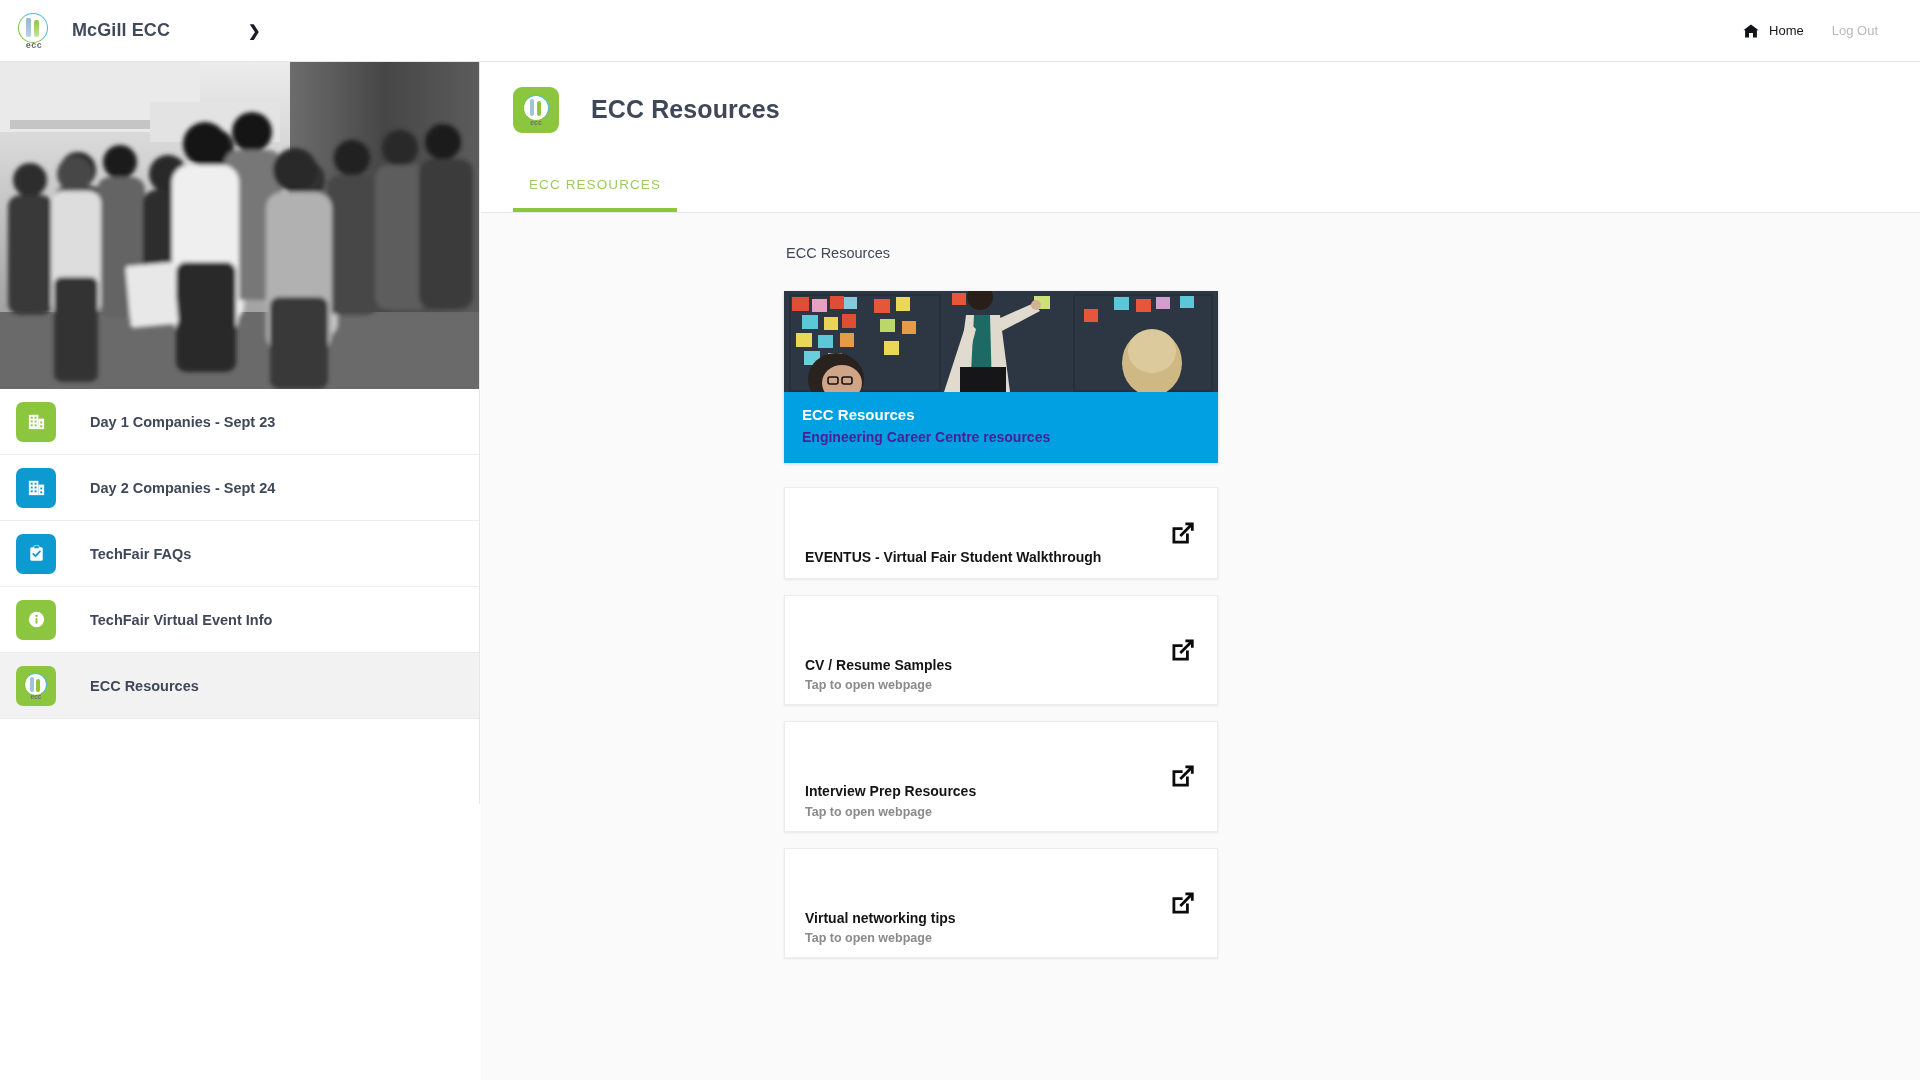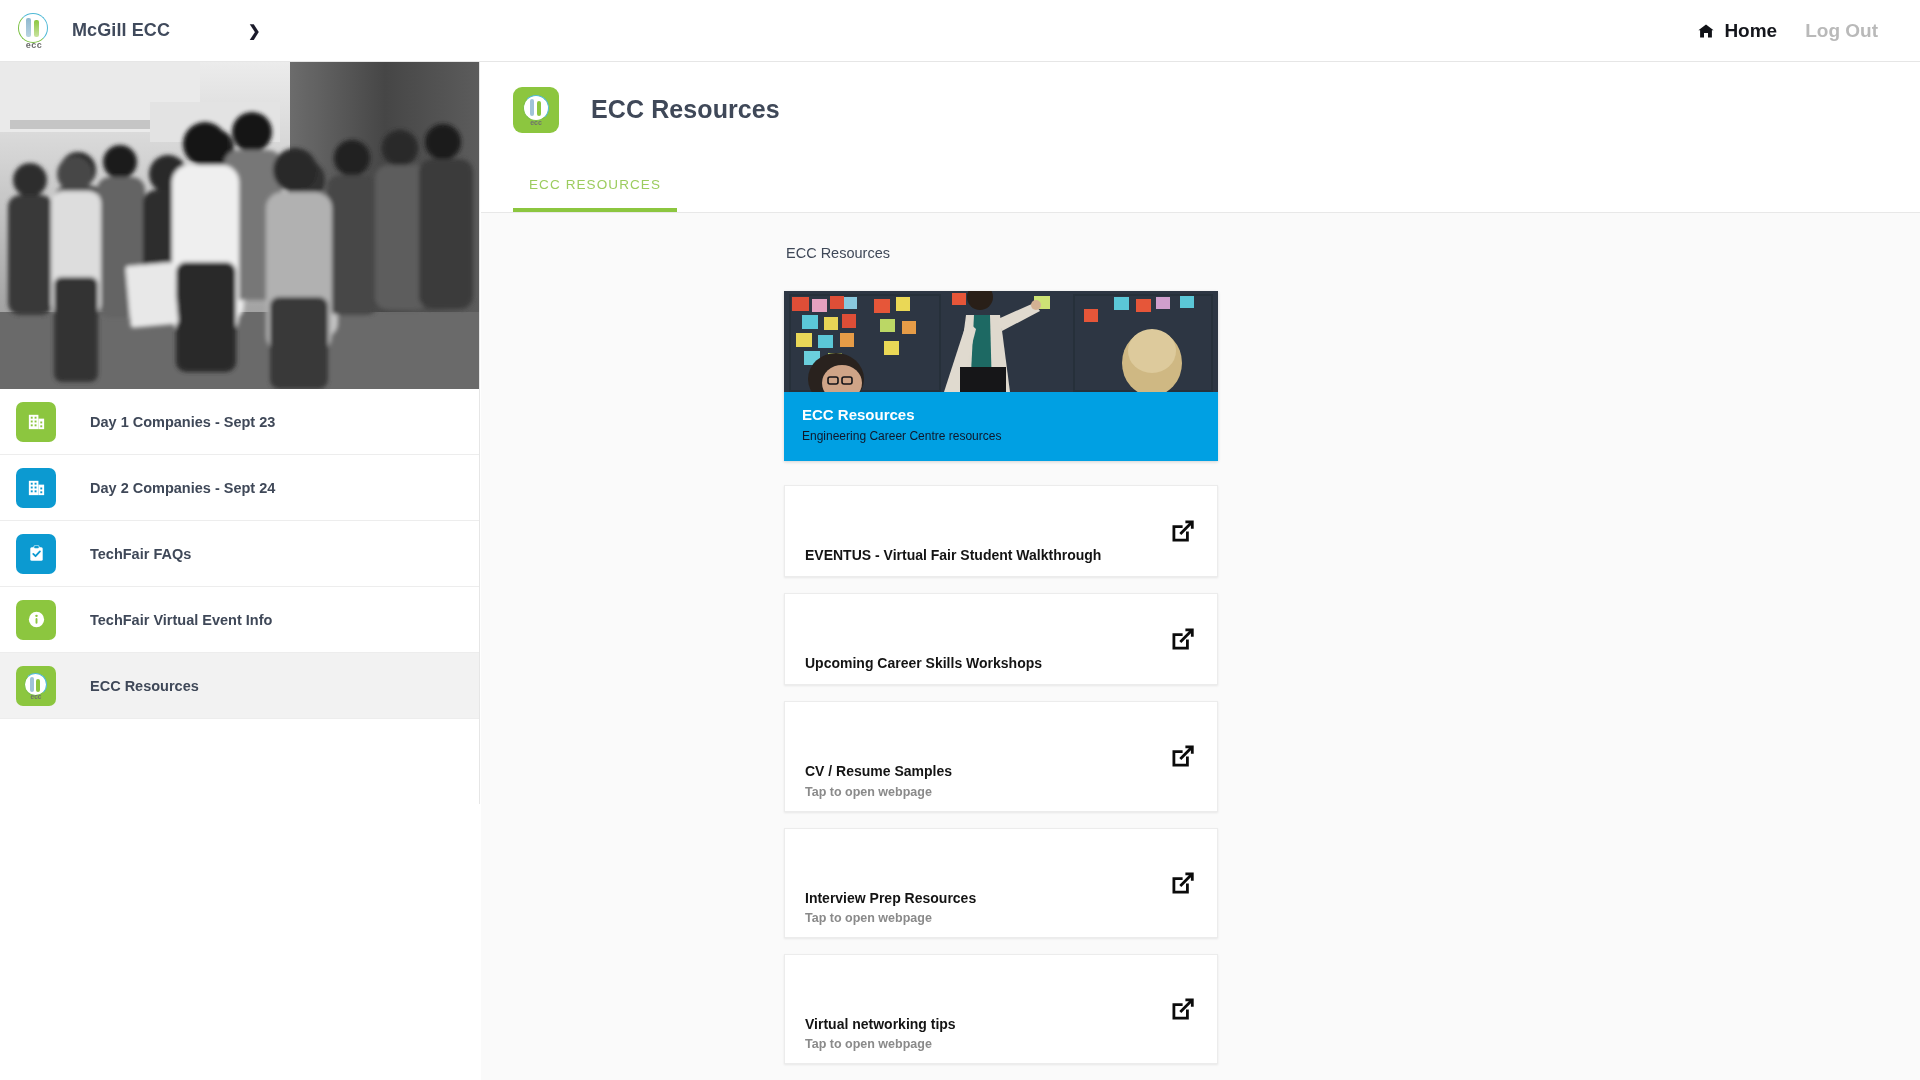--- a/index.html
+++ b/index.html
@@ -92,22 +92,22 @@
   .topnav {
     margin-left: auto;
     display: flex;
     align-items: center;
     padding-right: 28px;
     height: 62px;
   }
   .topnav-item {
     display: flex;
     align-items: center;
-    font-size: 19px;
-    font-weight: 700;
+    font-size: 13px;
+    font-weight: 400;
     color: #14161c;
     padding: 8px 14px;
     height: 62px;
     white-space: nowrap;
   }
   .topnav-item.muted { color: #b9b9b9; }
   .home-icon {
     width: 16px; height: 14px;
     margin-right: 10px;
     display: inline-block;
@@ -306,23 +306,23 @@
     background: #00a0e3;
     padding: 14px 18px 18px 18px;
   }
   .hero-caption-title {
     font-size: 15px;
     font-weight: 700;
     color: #ffffff;
     margin-bottom: 6px;
   }
   .hero-caption-sub {
-    font-size: 12px;
-    font-weight: 400;
-    color: #0f172a;
+    font-size: 14px;
+    font-weight: 700;
+    color: #4c1d95;
   }
 
   
   .link-row {
     width: 434px;
     min-height: 61px;
     background: #ffffff;
     border: 1px solid #ececec;
     box-shadow: 0 1px 2px rgba(0,0,0,.08);
     display: flex;
@@ -619,31 +619,20 @@
           <div class="link-title">EVENTUS - Virtual Fair Student Walkthrough</div>
         </div>
         <span class="ext-icon">
           <svg viewBox="0 0 28 28" width="28" height="28" aria-hidden="true">
             <path d="M3.5 8.2 L3.5 24.5 L19.8 24.5 L19.8 14.4 L17.0 14.4 L17.0 21.7 L6.3 21.7 L6.3 11.0 L13.6 11.0 L13.6 8.2 Z" fill="#0b0b0b"></path>
             <path d="M16.4 3.5 L16.4 6.3 L19.9 6.3 L10.3 15.9 L12.3 17.9 L21.9 8.3 L21.9 11.8 L24.7 11.8 L24.7 3.5 Z" fill="#0b0b0b"></path>
           </svg>
         </span>
       </div>
 
-      <div class="link-row">
-        <div class="link-text">
-          <div class="link-title">Upcoming Career Skills Workshops</div>
-        </div>
-        <span class="ext-icon">
-          <svg viewBox="0 0 28 28" width="28" height="28" aria-hidden="true">
-            <path d="M3.5 8.2 L3.5 24.5 L19.8 24.5 L19.8 14.4 L17.0 14.4 L17.0 21.7 L6.3 21.7 L6.3 11.0 L13.6 11.0 L13.6 8.2 Z" fill="#0b0b0b"></path>
-            <path d="M16.4 3.5 L16.4 6.3 L19.9 6.3 L10.3 15.9 L12.3 17.9 L21.9 8.3 L21.9 11.8 L24.7 11.8 L24.7 3.5 Z" fill="#0b0b0b"></path>
-          </svg>
-        </span>
-      </div>
 
       <div class="link-row tall">
         <div class="link-text">
           <div class="link-title">CV / Resume Samples</div>
           <div class="link-sub">Tap to open webpage</div>
         </div>
         <span class="ext-icon">
           <svg viewBox="0 0 28 28" width="28" height="28" aria-hidden="true">
             <path d="M3.5 8.2 L3.5 24.5 L19.8 24.5 L19.8 14.4 L17.0 14.4 L17.0 21.7 L6.3 21.7 L6.3 11.0 L13.6 11.0 L13.6 8.2 Z" fill="#0b0b0b"></path>
             <path d="M16.4 3.5 L16.4 6.3 L19.9 6.3 L10.3 15.9 L12.3 17.9 L21.9 8.3 L21.9 11.8 L24.7 11.8 L24.7 3.5 Z" fill="#0b0b0b"></path>

